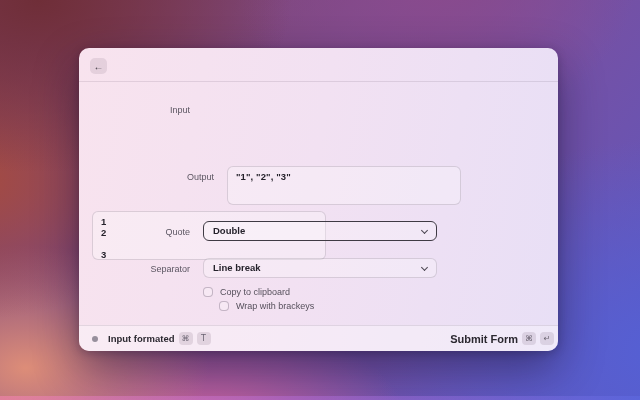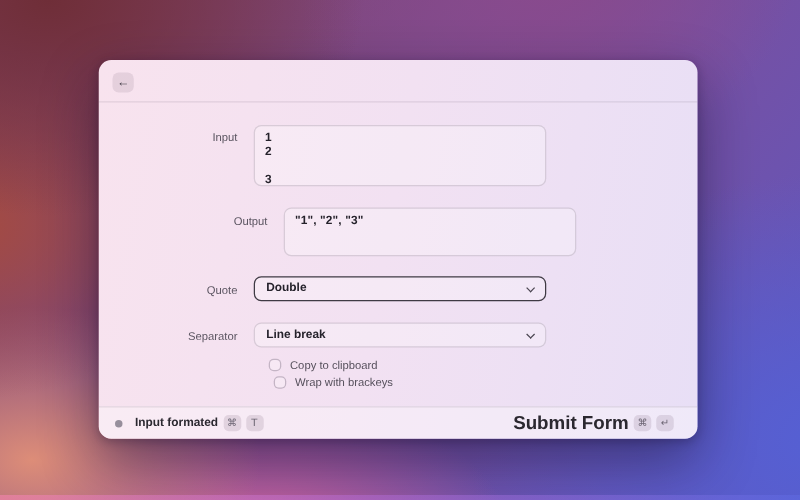--- a/index.html
+++ b/index.html
@@ -47,54 +47,54 @@
   
   .row { position:absolute; left:0; right:0; display:flex; align-items:flex-start; }
   .row label {
     width:111px; text-align:right; font-size:9px; color:#5c5662;
     flex:0 0 111px;
   }
   .field { margin-left:13px; width:234px; border-radius:6px;
     background:rgba(255,255,255,.28); border:1px solid rgba(80,60,85,.18);
     color:#25222b; font-size:9.5px; }
 
-  .row-input  { top:52px; }  .row-input  label { padding-top:5px; }
+  .row-input  { top:52px;flex-direction:column; }  .row-input  label { padding-top:5px; }
   .row-output { top:118px; } .row-output label { padding-top:6px;margin-left:24px; }
   .row-quote  { top:173px; } .row-quote  label { padding-top:6px; }
   .row-sep    { top:210px; } .row-sep    label { padding-top:6px; }
 
   .textarea { white-space:pre-wrap; line-height:11px; padding:4px 8px;
     font-weight:600; letter-spacing:.1px; }
   .ta-input  { height:49px; }
   .ta-output { height:39px; }
 
   .select { position:relative; height:20px; line-height:18px; padding:0 9px;
     font-weight:600; cursor:pointer; }
   .select.focused { border:1.5px solid #3f3a44; line-height:17px; }
   .chevron { position:absolute; right:9px; top:6px; width:5px; height:5px;
     border-right:1.3px solid #4a4550; border-bottom:1.3px solid #4a4550;
     transform:rotate(45deg); }
   .select.focused .chevron { top:5.5px; }
 
   
   .check-row { position:absolute; left:124px; display:flex; align-items:center; cursor:pointer; }
-  .check-row-1 { top:239px;margin-left:12px; } .check-row-2 { top:253px;margin-left:16px; }
+  .check-row-1 { top:239px; } .check-row-2 { top:253px;margin-left:16px; }
   .checkbox { width:10px; height:10px; border-radius:4px;
     border:1px solid rgba(80,60,85,.30); background:rgba(255,255,255,.25); }
   .check-row span.cb-label { margin-left:7px; font-size:9px; color:#56505c; }
 
   
   .footer { position:absolute; left:0; right:0; top:277px; height:26px;
     border-top:1px solid rgba(80,60,85,.13); background:rgba(255,255,255,.32);
     display:flex; align-items:center; justify-content:space-between;
-    padding:0 19px 0 13px; }
+    padding:0 4px 0 13px; }
   .footer-left, .footer-right { display:flex; align-items:center; }
   .ext-dot { width:6px; height:6px; border-radius:50%; background:#978f9c; }
   .status { margin-left:10px; font-size:9.5px; font-weight:700; color:#2b2830; }
-  .submit { font-size:15px; font-weight:700; color:#2b2830; }
+  .submit { font-size:11px; font-weight:700; color:#2b2830; }
   .kbd { display:inline-block; min-width:14px; height:13px; margin-left:4px;
     padding:0 3px; border-radius:4px; background:rgba(110,90,115,.16);
     color:#6b6472; font-size:8px; line-height:13px; text-align:center;
     font-family:"DejaVu Sans",sans-serif; }
   .footer-right { cursor:pointer; }
   .footer-right .kbd:first-of-type { margin-left:8px; }
 </style>
 </head>
 <body>
 

